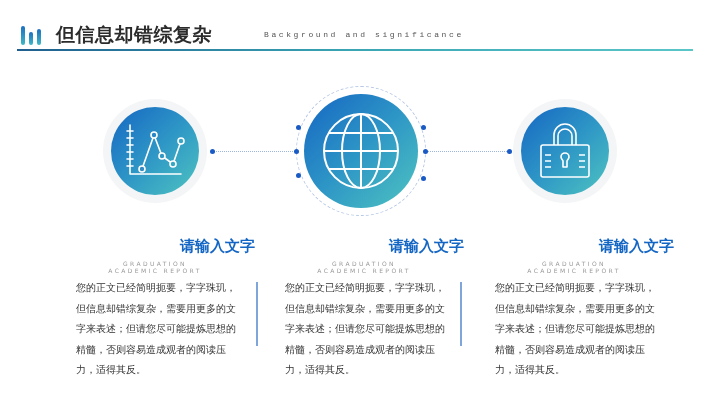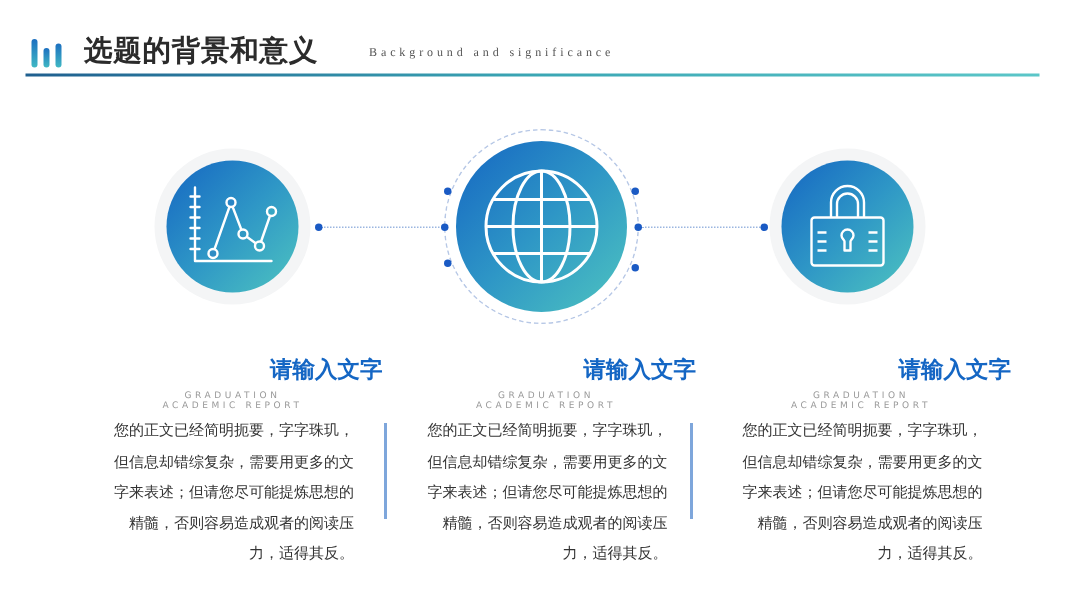--- a/index.html
+++ b/index.html
@@ -4,50 +4,50 @@
 <style>
   * { margin: 0; padding: 0; box-sizing: border-box; }
   html, body { width: 720px; height: 405px; overflow: hidden; background: #ffffff; }
   body { position: relative; font-family: "DejaVu Sans", sans-serif; }
 
   .header-icon { position: absolute; left: 21px; top: 26px; width: 24px; height: 19px; }
   .header-icon span { position: absolute; bottom: 0; width: 4px; border-radius: 2px;
     background: linear-gradient(180deg, #1c6fc0 0%, #40b8c4 100%); }
   .title { position: absolute; left: 56px; top: 21px; font-size: 19px; font-weight: bold;
     color: #2b2b2b; letter-spacing: 0.5px; line-height: 26px; }
-  .subtitle { position: absolute; left: 246px; top: 30px; font-size: 8px; color: #555;
-    letter-spacing: 2.6px; font-family: Liberation Serif, serif; line-height: 10px; }
+  .subtitle { position: absolute; left: 264px; top: 30px; font-size: 8px; color: #555;
+    letter-spacing: 2.6px; font-family: Liberation Mono, monospace; line-height: 10px; }
   .header-line { position: absolute; left: 17px; top: 49px; width: 676px; height: 1.5px;
     background: linear-gradient(90deg, #1f5f8f 0%, #3aa6b4 50%, #5bc6c8 100%); }
 
   .circle-halo { position: absolute; border-radius: 50%; background: #f4f5f6; }
   .circle { position: absolute; border-radius: 50%;
     background: linear-gradient(135deg, #1566c2 0%, #2e96c6 50%, #4ec4c0 100%); }
   .circle svg { position: absolute; left: 0; top: 0; }
   .ring { position: absolute; border-radius: 50%; border: 1px dashed #b7c8e6; }
   .dot { position: absolute; width: 5px; height: 5px; border-radius: 50%; background: #1a5ac4; }
   .connector { position: absolute; height: 0; border-top: 1px dotted #9bb6e0; }
 
   .col-title { position: absolute; width: 200px; text-align: right; font-size: 15px;
     font-weight: bold; color: #1466c4; line-height: 20px; }
   .col-en { position: absolute; width: 200px; text-align: center; font-size: 6px;
     color: #999; letter-spacing: 2.4px; line-height: 8px; }
   .col-body { position: absolute; width: 160px; font-size: 10px; color: #333;
-    line-height: 20.5px; text-align: right; }
+    line-height: 20.5px; }
   .vline { position: absolute; width: 1.5px; background: #7ea6db; }
 </style>
 </head>
 <body>
 
 <div class="header-icon">
   <span style="left:0; height:19px;"></span>
   <span style="left:8px; height:13px;"></span>
   <span style="left:16px; height:16px;"></span>
 </div>
-<div class="title">选题的背景和意义</div>
+<div class="title">但信息却错综复杂</div>
 <div class="subtitle">Background and significance</div>
 <div class="header-line"></div>
 
 <div class="connector" style="left:213px; top:151px; width:84px;"></div>
 <div class="dot" style="left:210px; top:149px;"></div>
 <div class="connector" style="left:427px; top:151px; width:82px;"></div>
 <div class="dot" style="left:507px; top:149px;"></div>
 
 <div class="circle-halo" style="left:103px; top:99px; width:104px; height:104px;"></div>
 <div class="circle" style="left:111px; top:107px; width:88px; height:88px;">

